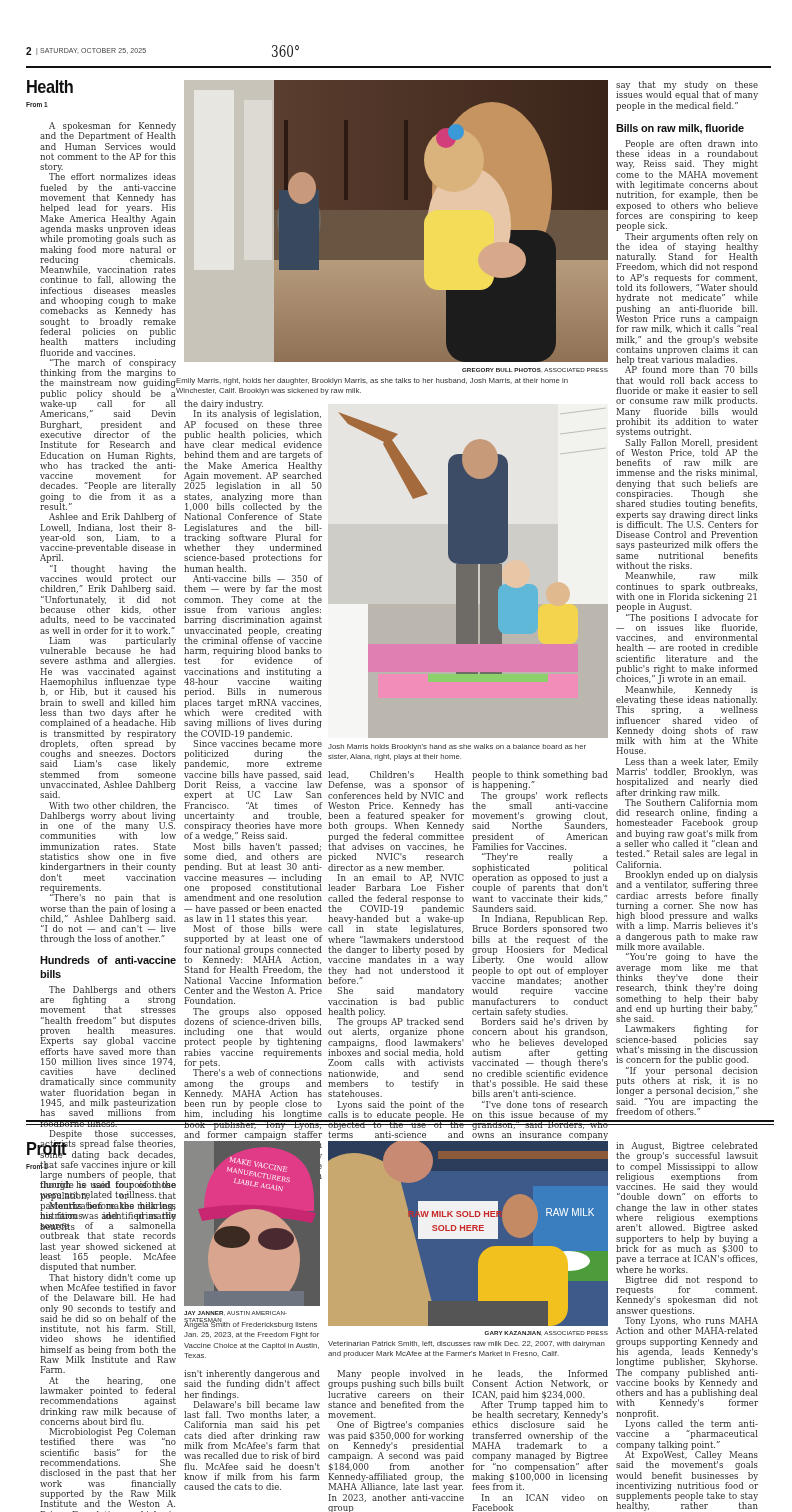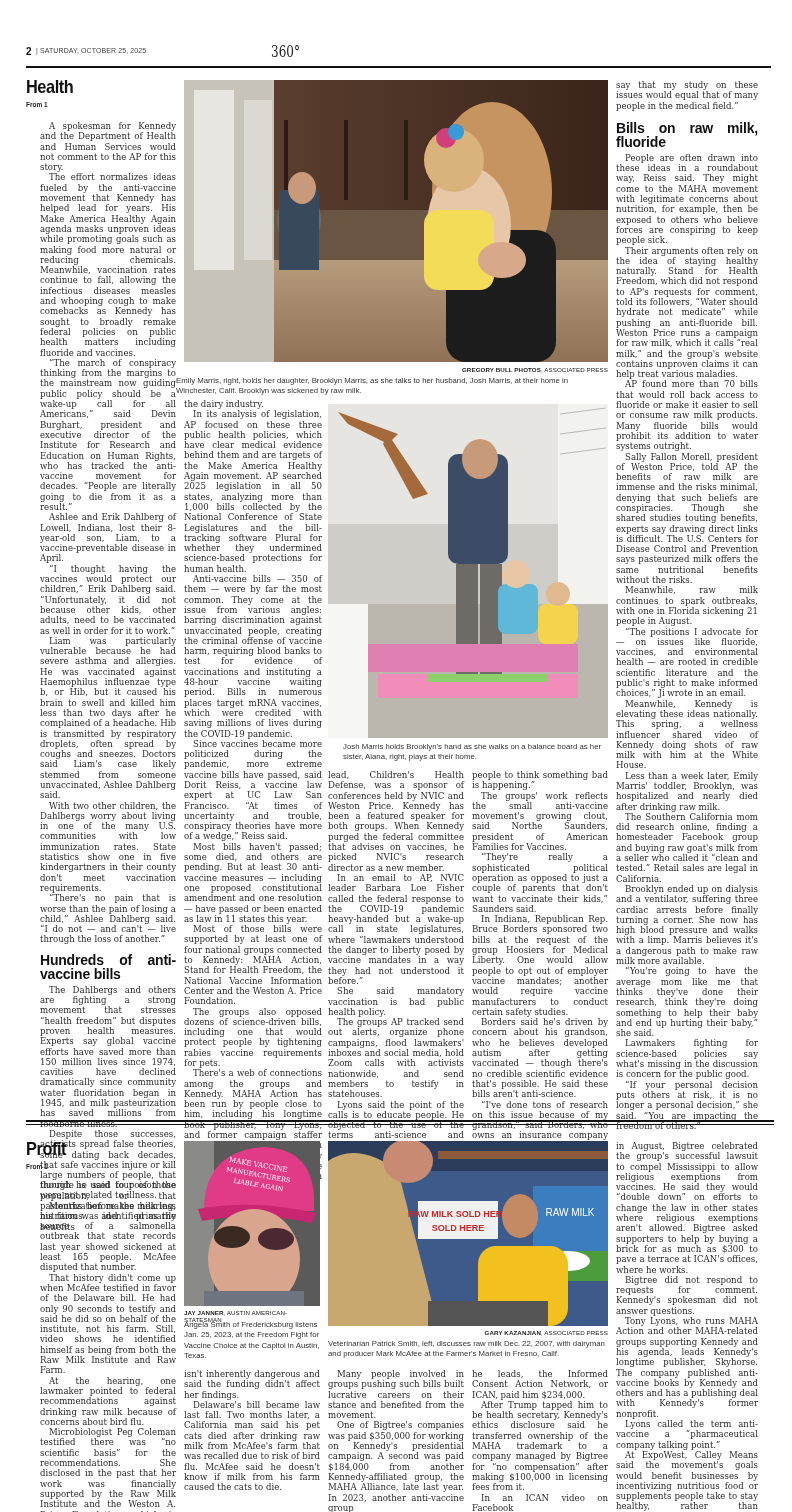--- a/index.html
+++ b/index.html
@@ -11,21 +11,21 @@
   .masthead .date { position: absolute; left: 10px; top: 5px; font-family: "Liberation Sans", sans-serif; font-size: 7px; color: #444; letter-spacing: 0.1px; }
   .masthead .brand { position: absolute; left: 245px; top: 0; font-family: "DejaVu Serif", serif; font-size: 16px; color: #222; transform: scaleX(0.75); transform-origin: left top; }
   .rule-top { position: absolute; left: 26px; top: 66px; width: 471px; height: 1.5px; background: #111; }
 
   .section-head { position: absolute; font-family: "Liberation Sans", sans-serif; font-weight: bold; color: #111; font-size: 19px; letter-spacing: -0.5px; transform: scaleX(0.86); transform-origin: left top; }
   .from { position: absolute; font-family: "Liberation Sans", sans-serif; font-weight: bold; font-size: 6.5px; color: #222; }
 
   .col { position: absolute; font-size: 8.6px; line-height: 10.3px; text-align: justify; hyphens: auto; color: #2a2a2a; }
   .col p { text-indent: 9px; }
   .col p.noindent { text-indent: 0; }
-  .subhead { font-family: "Liberation Sans", sans-serif; font-weight: bold; font-size: 14px; line-height: 14px; color: #111; margin: 8px 0 4px; text-indent: 0 !important; letter-spacing: -0.2px; }
+  .subhead { font-family: "Liberation Sans", sans-serif; font-weight: bold; font-size: 11px; line-height: 14px; color: #111; margin: 8px 0 4px; text-indent: 0 !important; letter-spacing: -0.2px; }
 
   .photo { position: absolute; overflow: hidden; }
   .credit { position: absolute; font-family: "Liberation Sans", sans-serif; font-size: 6.2px; color: #222; text-align: right; letter-spacing: 0.1px; }
   .credit b { font-weight: bold; }
   .caption { position: absolute; font-family: "Liberation Sans", sans-serif; font-size: 7.8px; line-height: 10.3px; color: #333; }
 
   .rule-double { position: absolute; left: 26px; width: 748px; }
   .rule-double .a { height: 2px; background: #111; }
   .rule-double .b { height: 1px; background: #111; margin-top: 2px; }
 </style>
@@ -126,21 +126,21 @@
     <rect x="40" y="240" width="210" height="28" fill="#e07fb2"></rect>
     <rect x="50" y="270" width="200" height="24" fill="#f28cb8"></rect>
     <rect x="100" y="270" width="120" height="8" fill="#8bd06a"></rect>
     <rect x="170" y="180" width="40" height="50" rx="8" fill="#5fb8d8"></rect>
     <ellipse cx="188" cy="170" rx="14" ry="14" fill="#e9c6a6"></ellipse>
     <rect x="210" y="200" width="40" height="40" rx="8" fill="#f3d44c"></rect>
     <ellipse cx="230" cy="190" rx="12" ry="12" fill="#e0b98e"></ellipse>
     <rect x="0" y="200" width="40" height="134" fill="#f6f6f4"></rect>
   </svg>
 </div>
-<div class="caption" style="left:328px; top:742px; width:280px;margin-left:15px;">Josh Marris holds Brooklyn's hand as she walks on a balance board as her sister, Alana, right, plays at their home.</div>
+<div class="caption" style="left:328px; top:742px; width:280px;">Josh Marris holds Brooklyn's hand as she walks on a balance board as her sister, Alana, right, plays at their home.</div>
 
 <div class="col" style="left:328px; top:770px; width:136px;">
   <p class="noindent">lead, Children's Health Defense, was a sponsor of conferences held by NVIC and Weston Price. Kennedy has been a featured speaker for both groups. When Kennedy purged the federal committee that advises on vaccines, he picked NVIC's research director as a new member.</p>
   <p>In an email to AP, NVIC leader Barbara Loe Fisher called the federal response to the COVID-19 pandemic heavy-handed but a wake-up call in state legislatures, where “lawmakers understood the danger to liberty posed by vaccine mandates in a way they had not understood it before.”</p>
   <p>She said mandatory vaccination is bad public health policy.</p>
   <p>The groups AP tracked send out alerts, organize phone campaigns, flood lawmakers' inboxes and social media, hold Zoom calls with activists nationwide, and send members to testify in statehouses.</p>
   <p>Lyons said the point of the calls is to educate people. He objected to the use of the terms anti-science and conspiracy theories, saying, “It's just an inflammatory statement meant to get millions of</p>
 </div>
 
 <div class="col" style="left:472px; top:770px; width:136px;">

